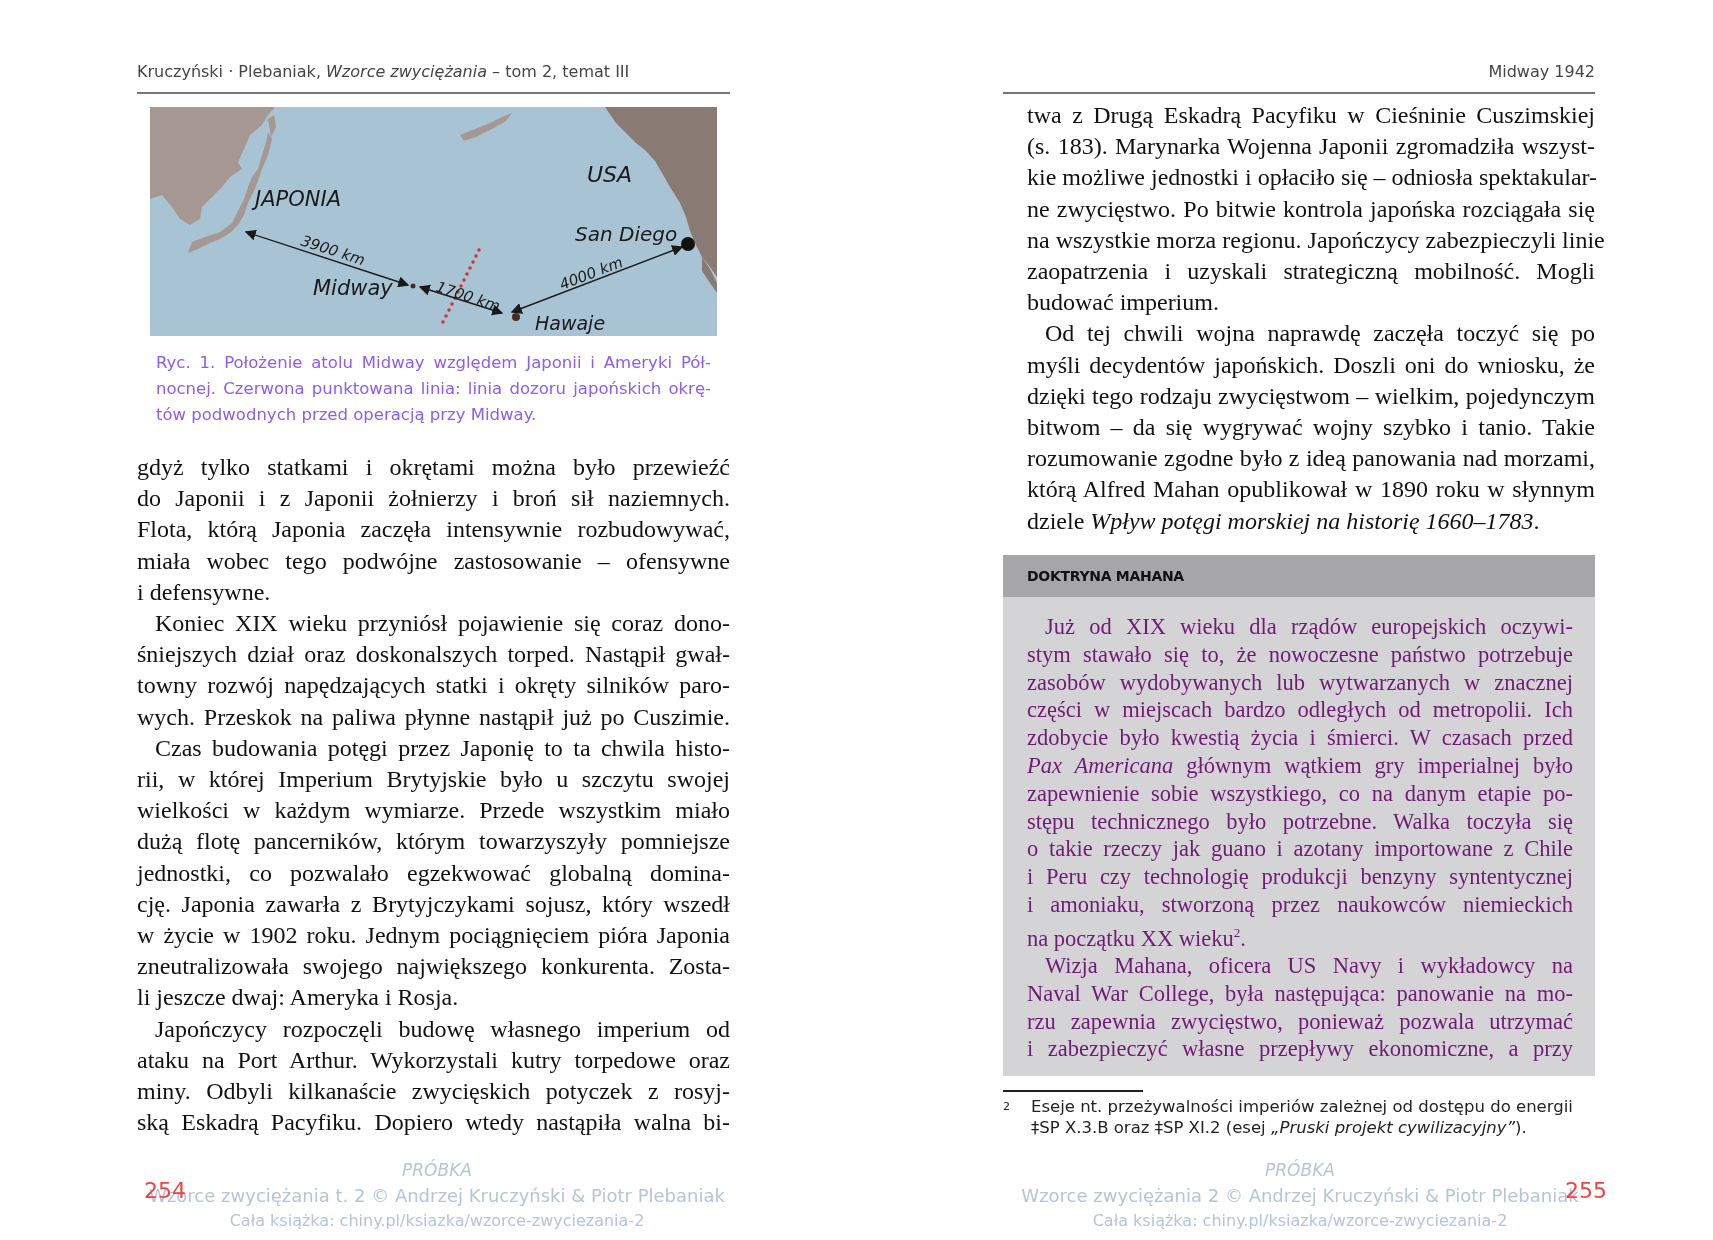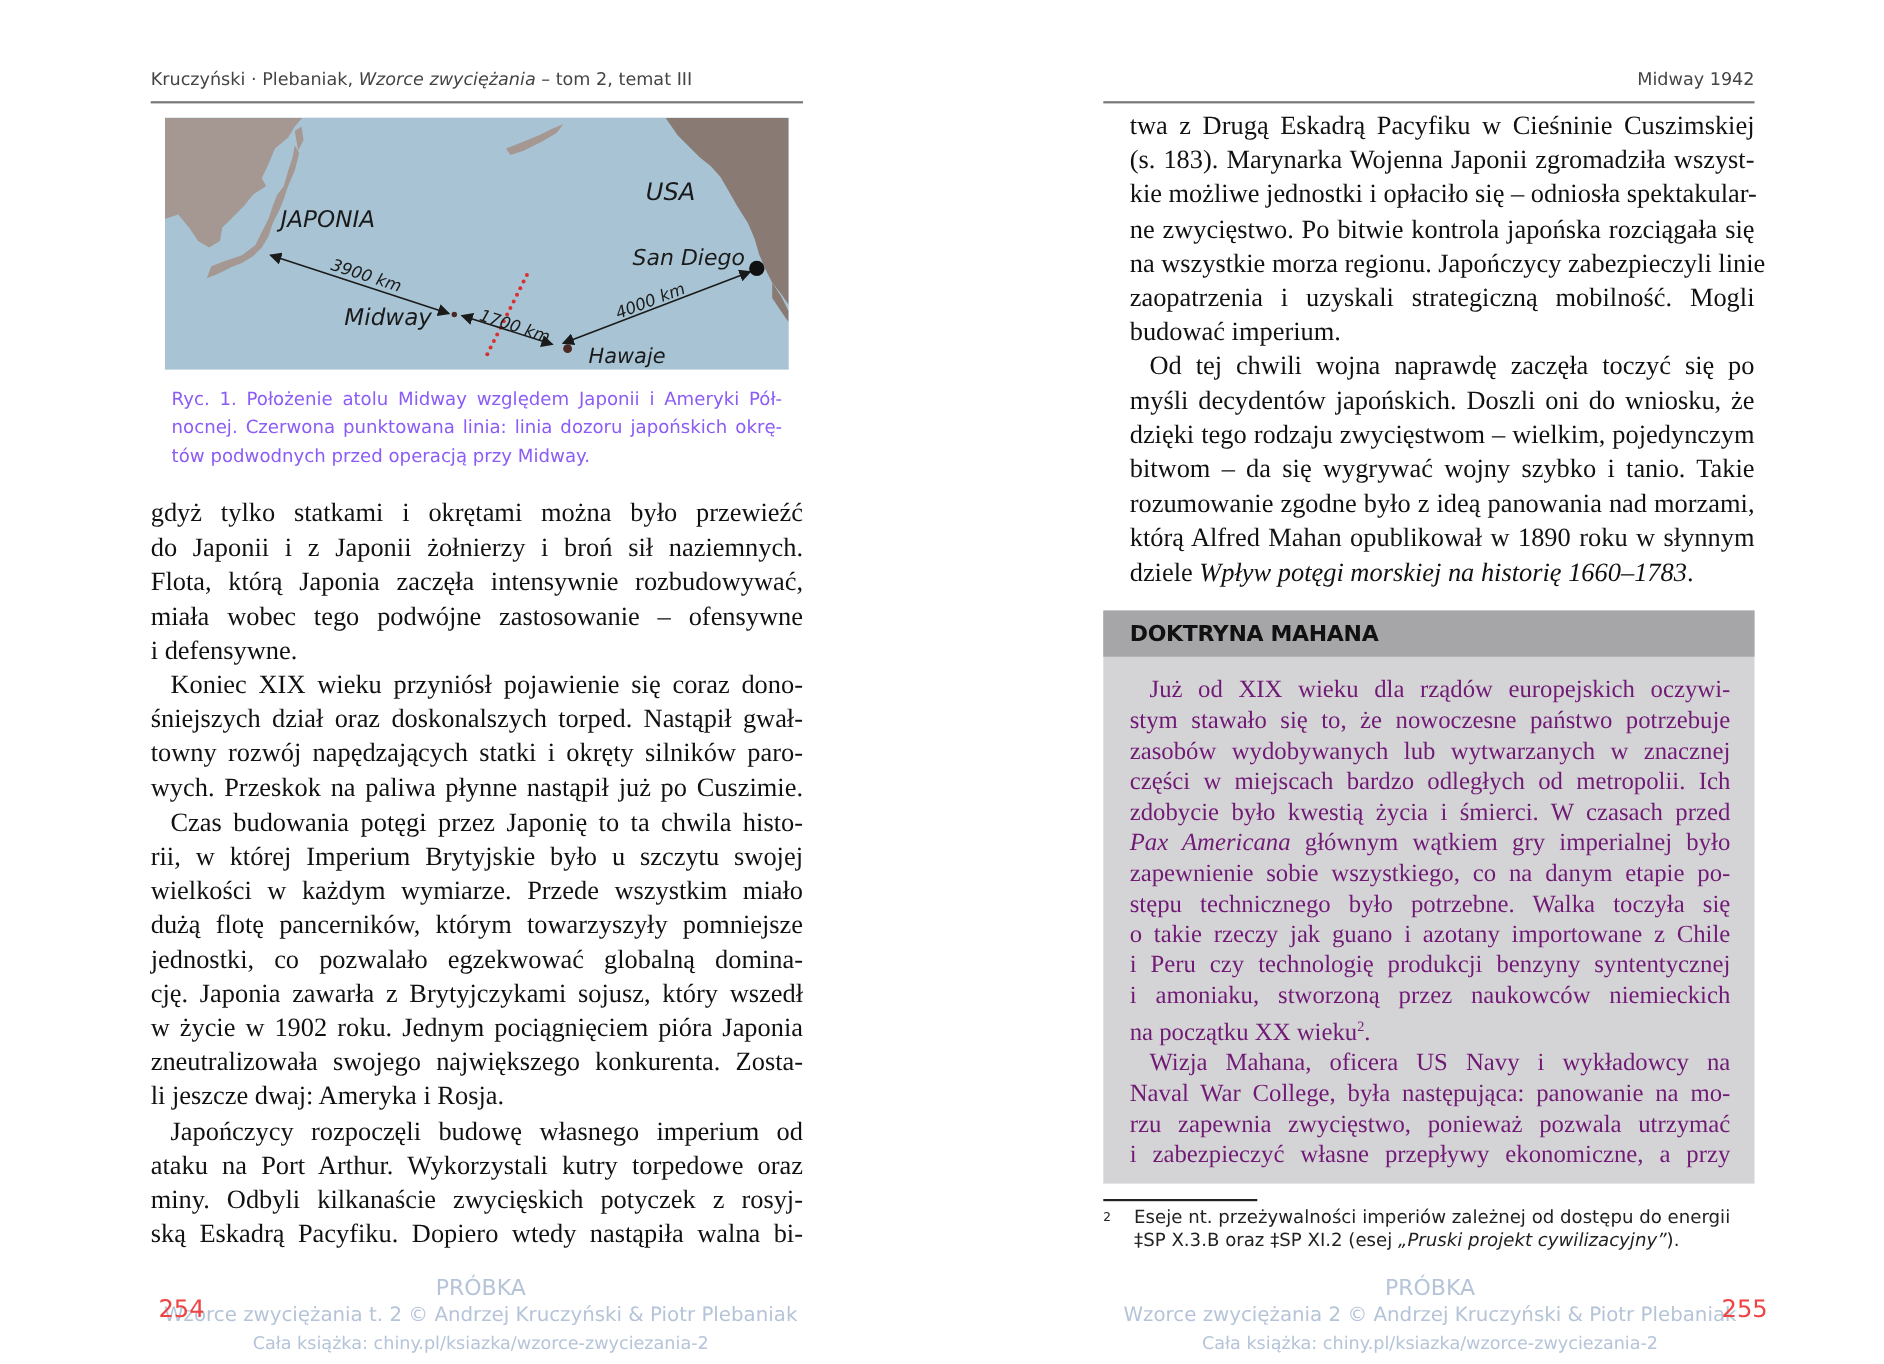--- a/index.html
+++ b/index.html
@@ -18,31 +18,31 @@
 
   .caption { position:absolute; top:350px; left:19px; width:555px; font-family:"DejaVu Sans", sans-serif; font-size:16.5px; line-height:26px; color:#8b5cf6; text-align:justify; }
 
   .body-text { position:absolute; left:0; right:0; font-family:"Liberation Serif", "DejaVu Serif", serif; font-size:24px; line-height:31.2px; color:#111; text-align:justify; }
   .line { display:block; text-align:justify; text-align-last:justify; white-space:nowrap; overflow:visible; }
   .line.last { text-align-last:left; }
   #left-body { top:452px; }
   #right-body { top:100px;margin-left:24px; }
 
   .box { position:absolute; top:555px; left:0; width:592px; height:521px; background:#d4d4d6; }
-  .box-head { height:42px; background:#a6a6a8; font-family:"DejaVu Sans", sans-serif; font-weight:bold; font-size:20px; line-height:42px; padding-left:24px; color:#111; letter-spacing:-0.3px; }
+  .box-head { height:42px; background:#a6a6a8; font-family:"DejaVu Sans", sans-serif; font-weight:bold; font-size:14px; line-height:42px; padding-left:24px; color:#111; letter-spacing:-0.3px; }
   .box-body { position:absolute; top:58px; left:24px; width:546px; font-family:"Liberation Serif", "DejaVu Serif", serif; font-size:22.5px; line-height:27.8px; color:#701a75; }
   .box-body .line.indent { text-indent:18px; }
 
   .fn-rule { position:absolute; top:1090px; left:0; width:140px; height:2px; background:#222; }
   .footnote { position:absolute; top:1096px; left:0; width:600px; font-family:"DejaVu Sans", sans-serif; font-size:16.5px; line-height:21px; color:#222; }
   .footnote .num { position:absolute; left:0; top:0; font-size:11px; }
   .footnote .txt { margin-left:28px; display:block; }
 
   .watermark { position:absolute; top:1158px; width:700px; text-align:center; font-family:"DejaVu Sans", sans-serif; color:#b5c4d8; font-size:18px; line-height:25px; }
-  .watermark .wm1 { font-size:20px; }
+  .watermark .wm1 { font-size:17px;font-style:italic; }
   .watermark .wm3 { font-size:16px; }
   .page-num { position:absolute; top:1178px; font-family:"DejaVu Sans", sans-serif; font-size:22px; color:#ef4444; }
   #wm-left { left:87px; }
   #wm-right { left:950px; }
   #pnum-left { left:144px; }
   #pnum-right { left:1565px; }
   i { font-style:italic; }
 </style>
 </head>
 <body>

